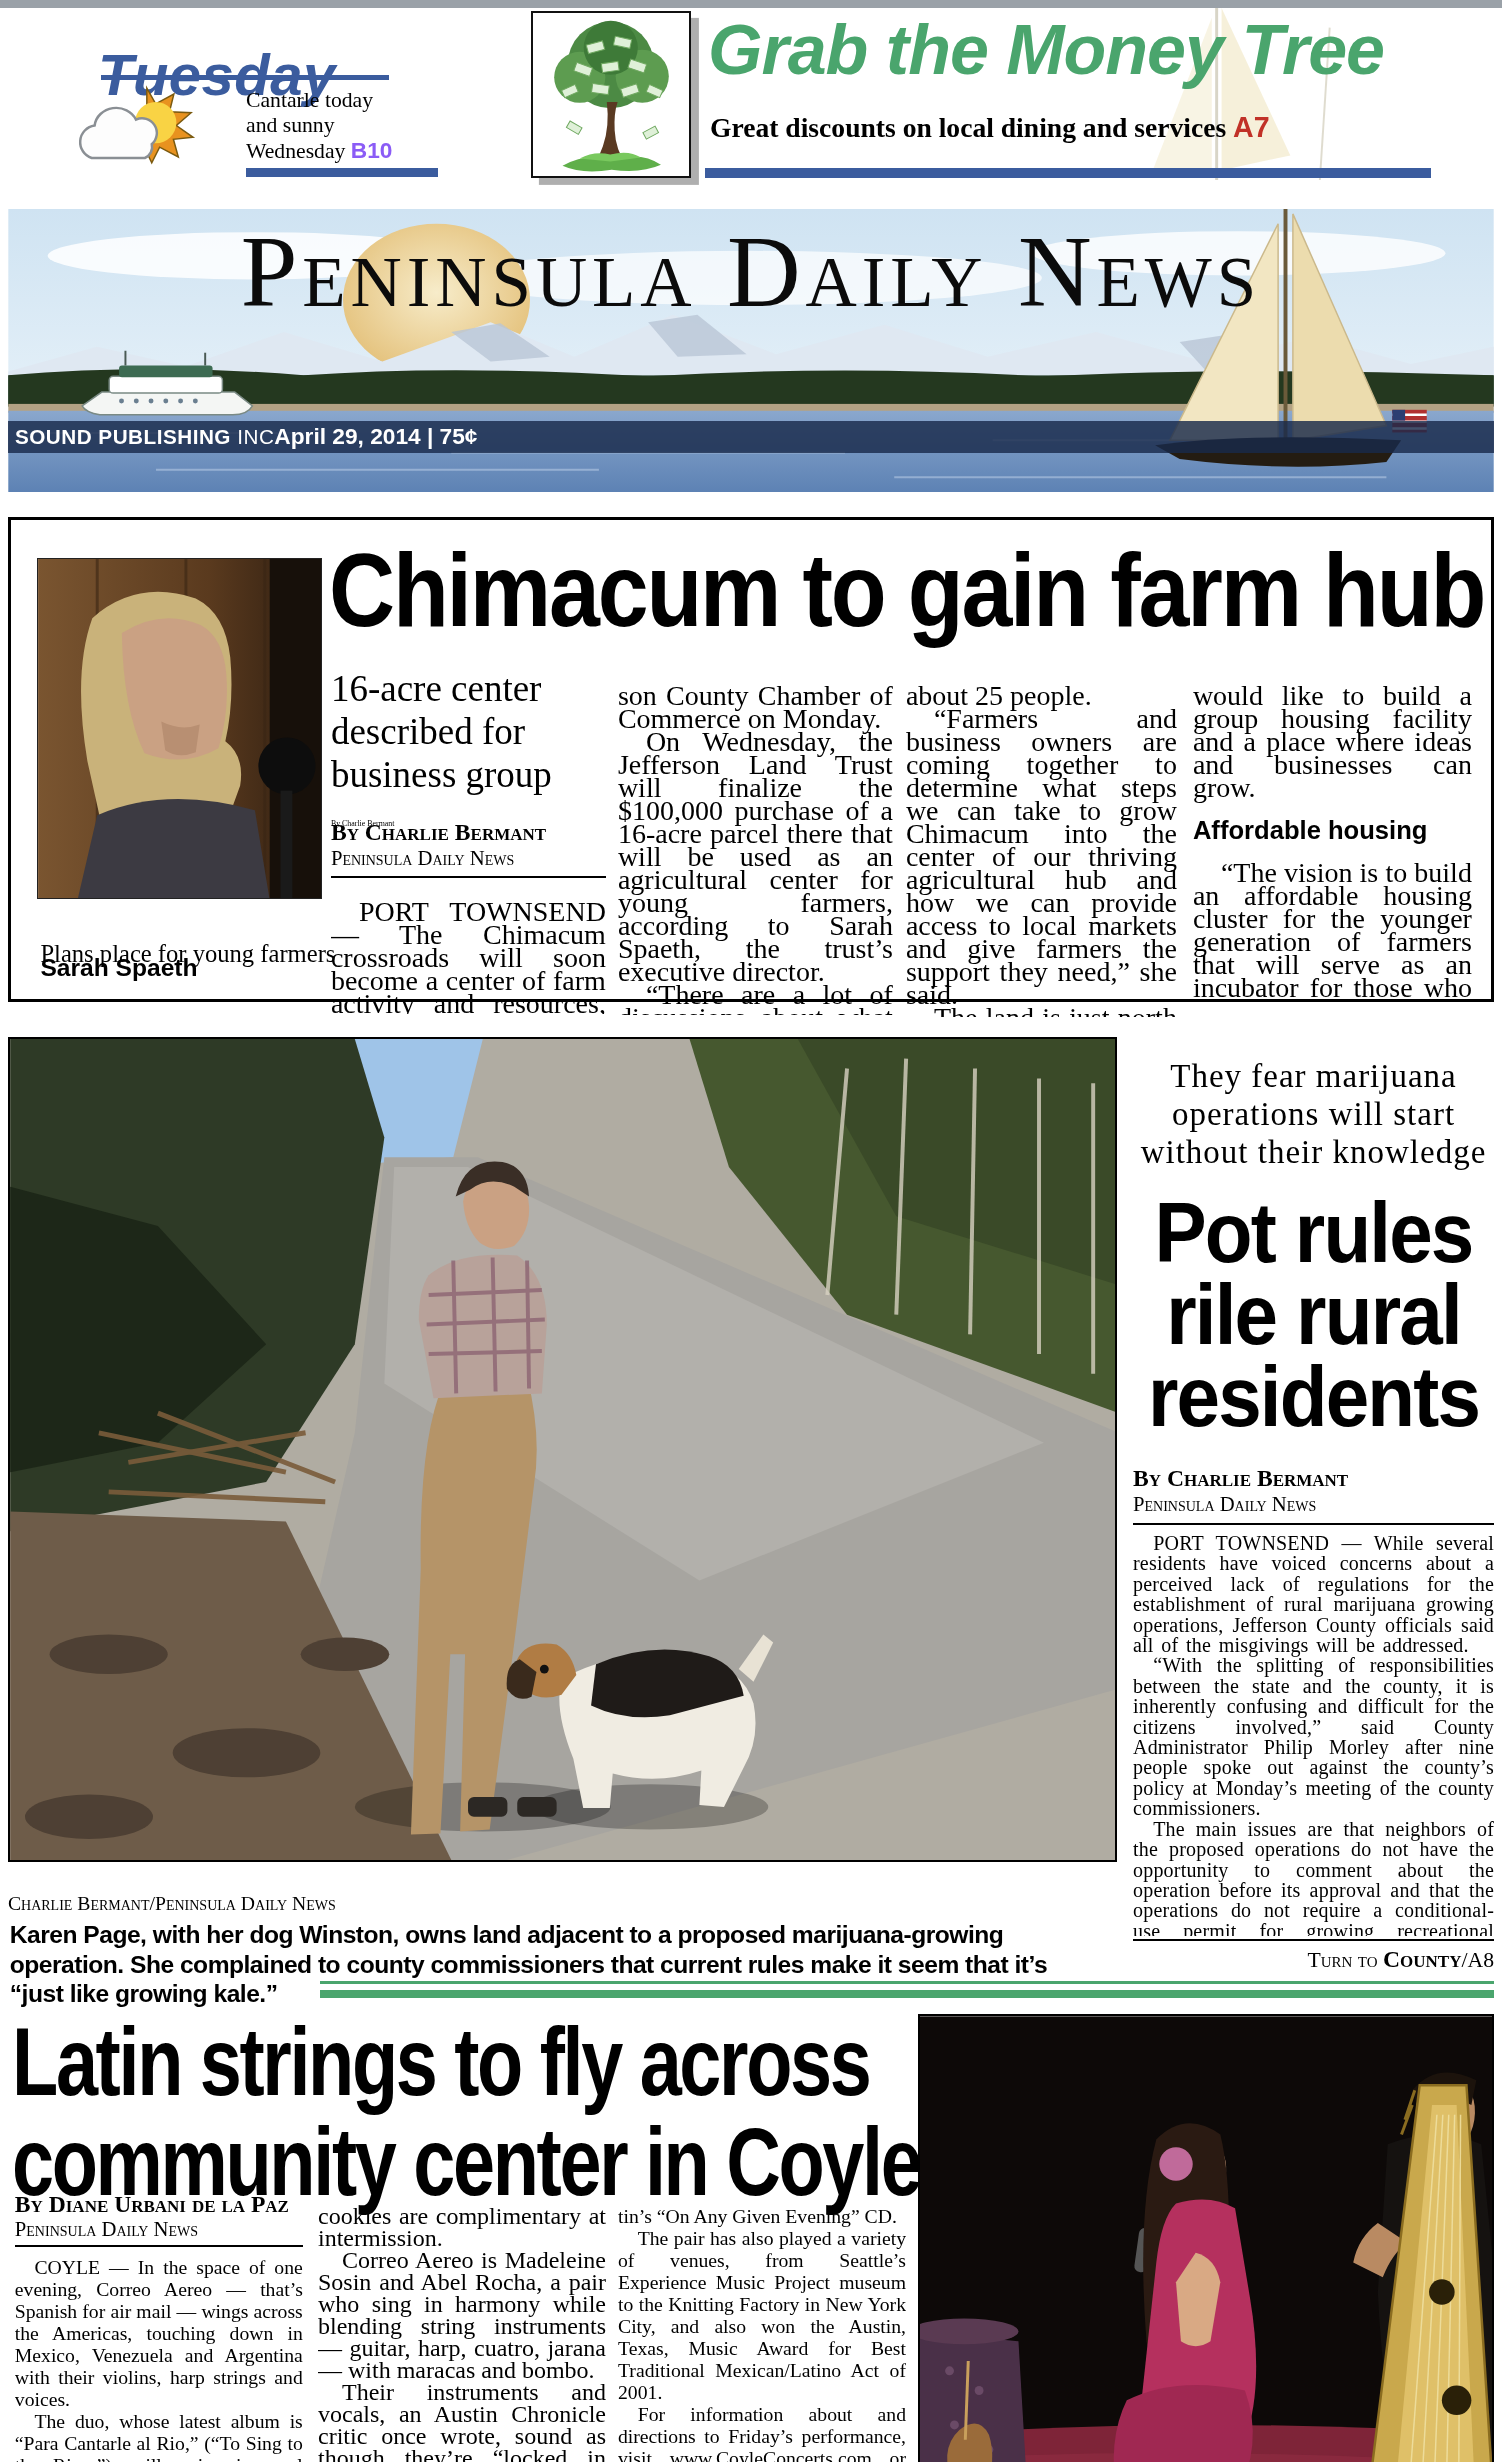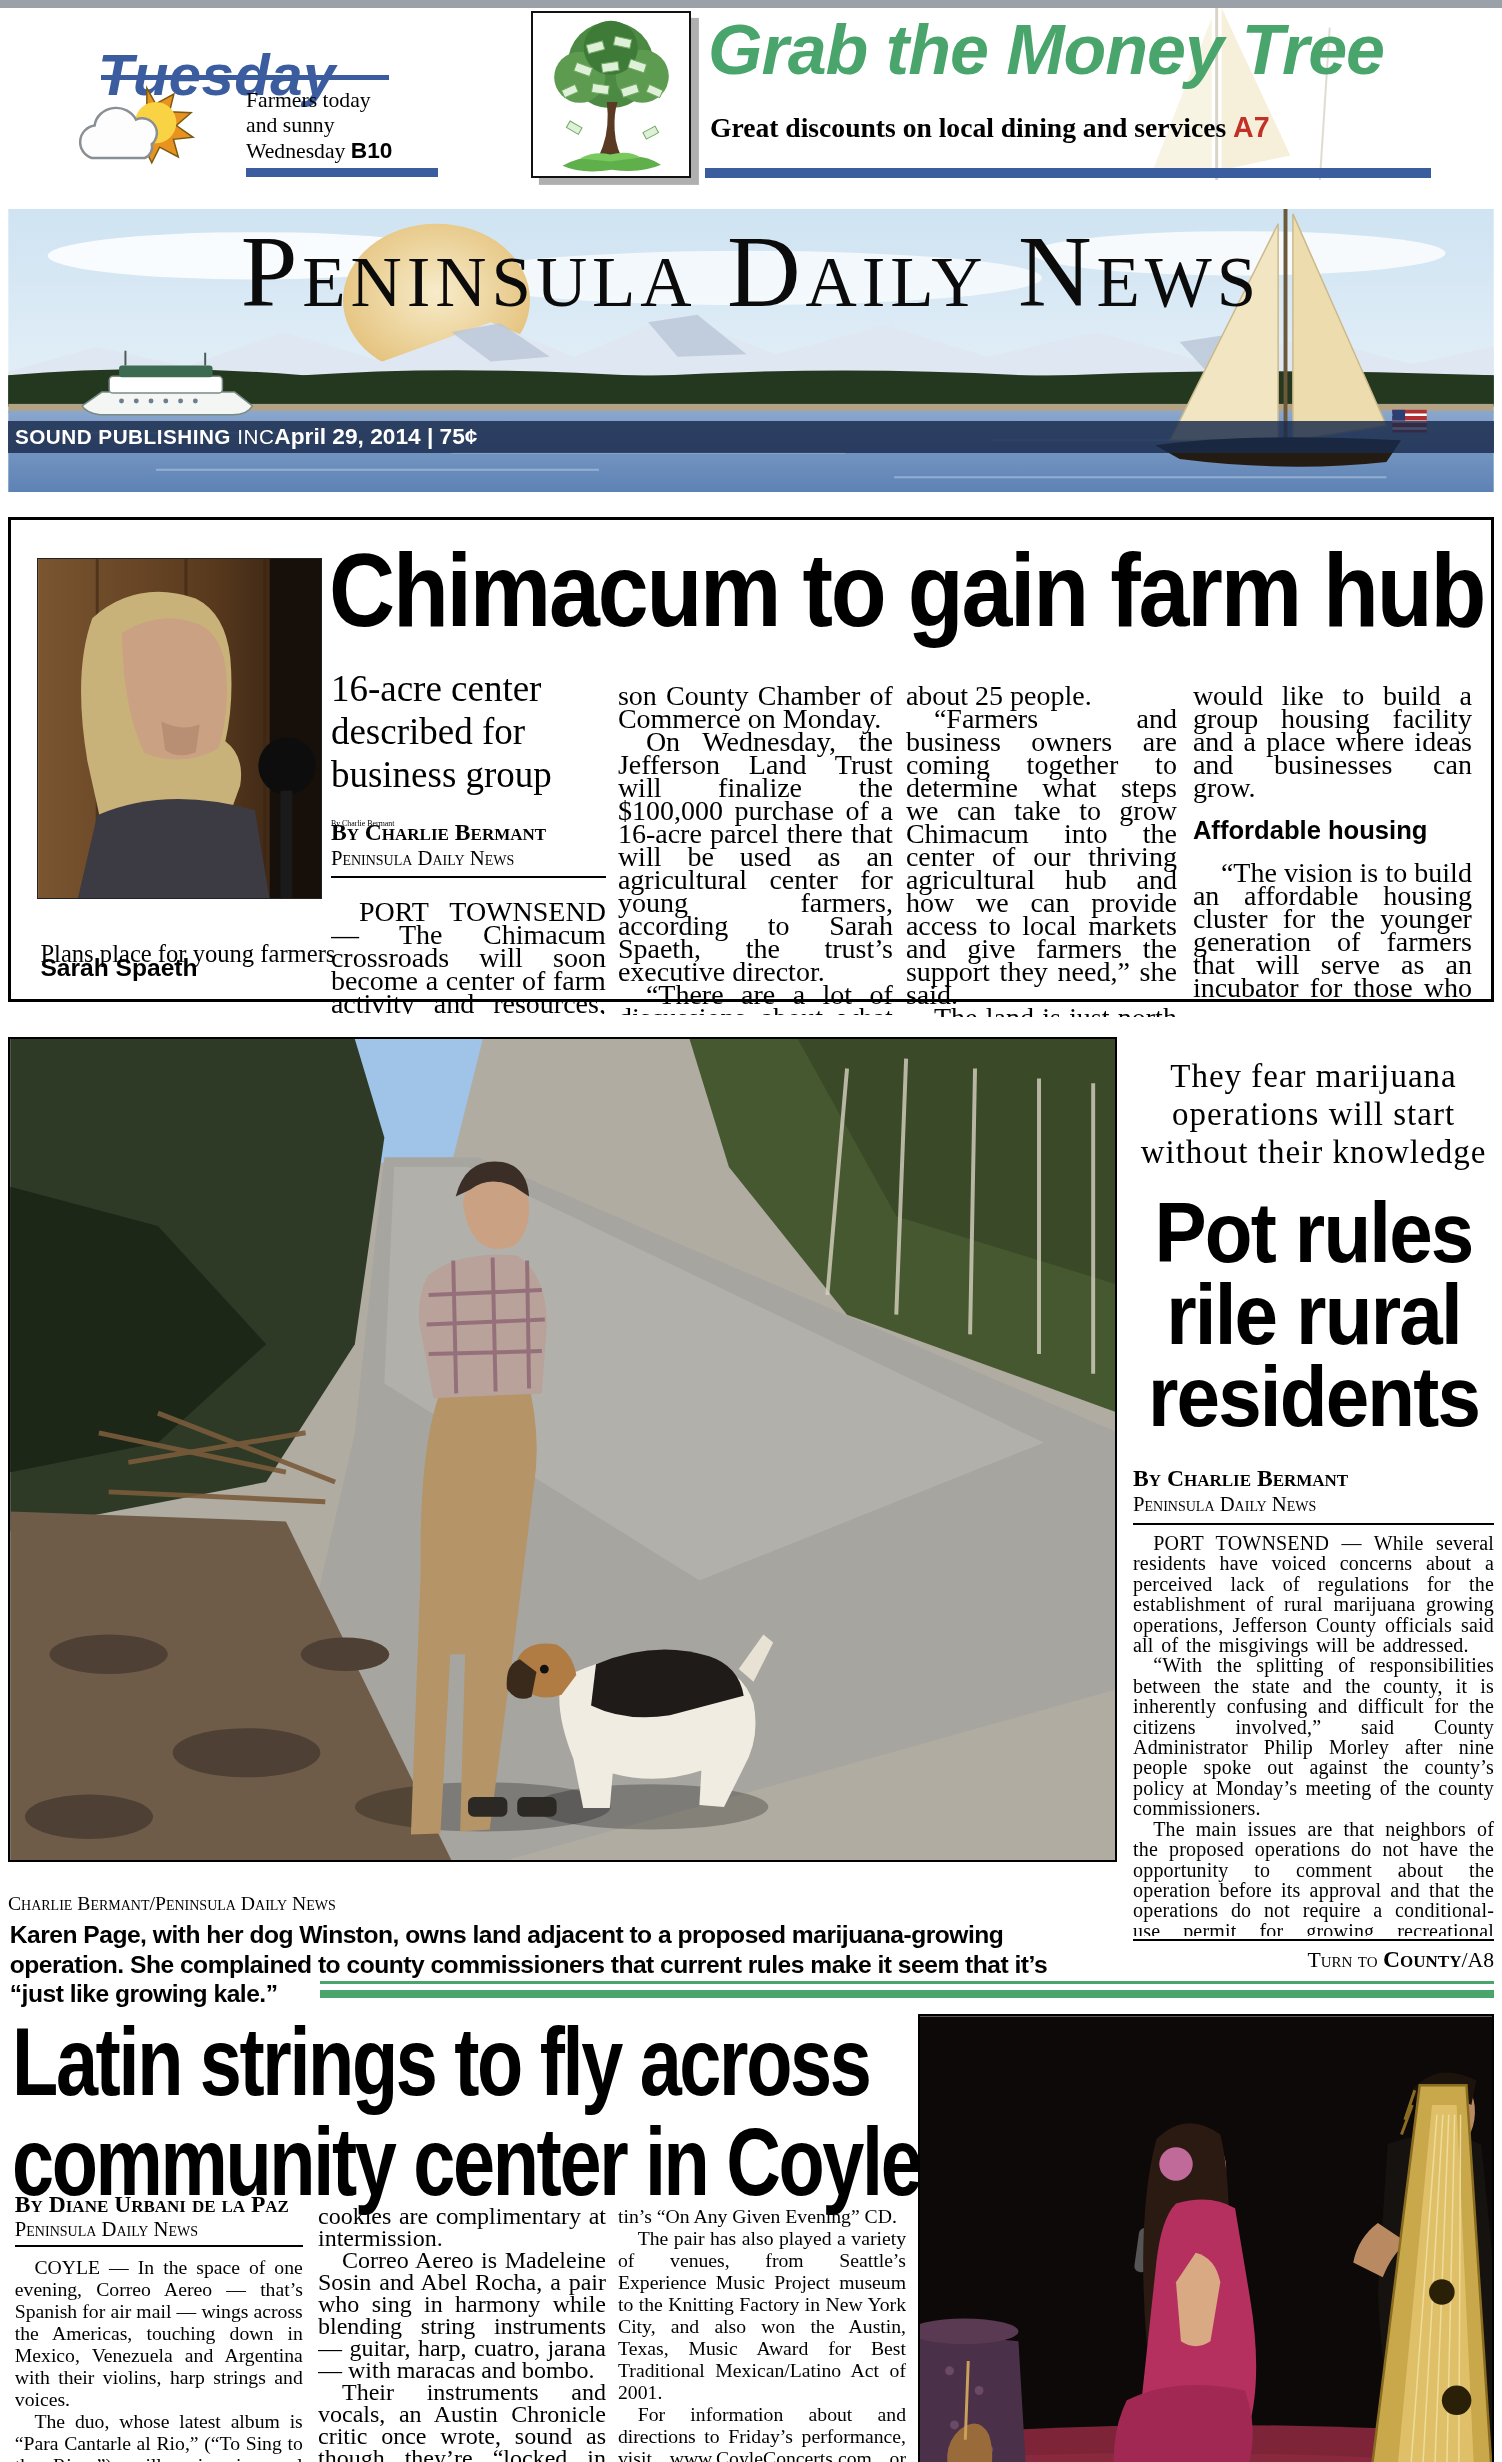--- a/index.html
+++ b/index.html
@@ -32,25 +32,25 @@
 
   <svg class="abs" style="left:73px;top:84px;" width="126" height="84" viewBox="0 0 256 170">
     <g>
       <polygon points="150,8 168,40 205,20 196,56 240,58 210,84 244,108 204,112 214,148 176,128 160,160 142,122 110,140 120,100 150,60" fill="#e8921f" stroke="#7a5a10" stroke-width="3"></polygon>
       <circle cx="168" cy="78" r="42" fill="#f9d344"></circle>
       <path d="M38 150 a34 34 0 0 1 6-66 a44 40 0 0 1 84-12 a30 30 0 0 1 32 50 a24 24 0 0 1-14 28 z" fill="#fdfdfd" stroke="#8a8f94" stroke-width="5"></path>
     </g>
   </svg>
 
   <div class="abs serif" style="left:246px;top:88px;font-size:21.7px;line-height:25px;">
-    <div>Farmers today</div>
+    <div>Cantarle today</div>
     <div>and sunny</div>
     <div>
       <span>Wednesday</span>
-      <span class="sans" style="color:#000000;font-weight:900;font-size:22.7px;">B10</span>
+      <span class="sans" style="color:#8b5cf6;font-weight:900;font-size:22.7px;">B10</span>
     </div>
   </div>
   <div class="abs" style="left:246px;top:168px;width:192px;height:8.9px;background:#3b5c9e;"></div>
 
   <div class="abs" style="left:531px;top:10.8px;width:160px;height:167px;background:#fff;border:2.5px solid #111;box-shadow:7.9px 6.9px 0 rgba(110,110,110,.55);overflow:hidden;">
     <svg width="155" height="163" viewBox="0 0 315 330">
       <g>
         <circle cx="158" cy="105" r="88" fill="#4c8a44"></circle>
         <circle cx="95" cy="130" r="52" fill="#5d9c50"></circle>
         <circle cx="222" cy="128" r="54" fill="#5d9c50"></circle>

